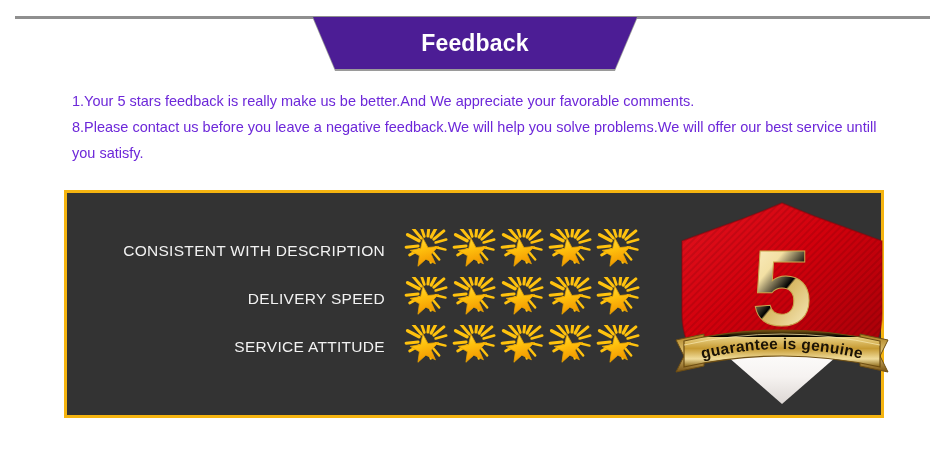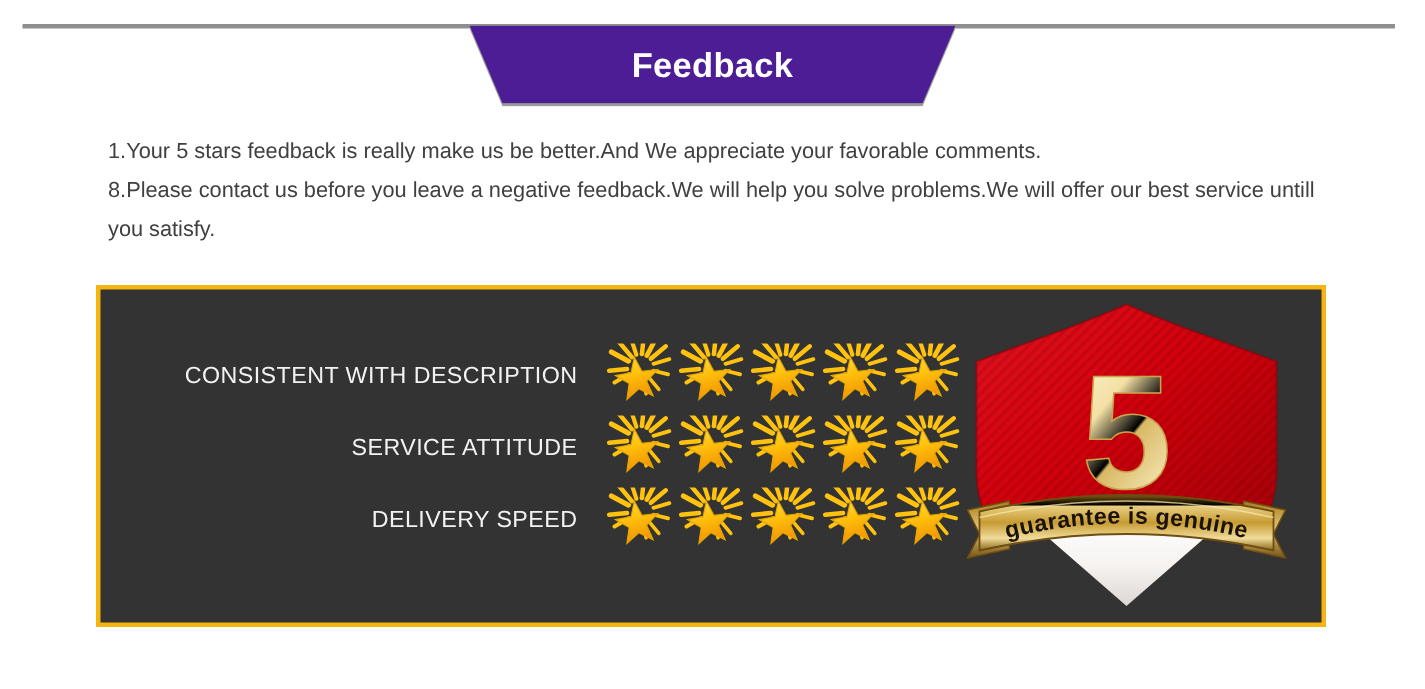--- a/index.html
+++ b/index.html
@@ -63,41 +63,42 @@
     font-weight: bold;
     letter-spacing: .2px;
   }
 
   
   .notes {
     position: absolute;
     left: 72px;
     top: 88px;
     width: 820px;
-    color: #404040;
+    color: #6d28d9;
     font-size: 14.5px;
     line-height: 26px;
   }
   .note-line { white-space: normal; }
 
   
   .panel {
     position: absolute;
     left: 64px;
     top: 190px;
     width: 820px;
     height: 228px;
     background: #333333;
     border: 3px solid #f5b410;
     box-sizing: border-box;
   }
   .panel-inner {
     position: relative;
     width: 100%;
     height: 100%;
+    padding-left: 31px;
   }
 
   
   .rating-rows {
     position: absolute;
     left: 18px;
     top: 34px;
     width: 560px;
   }
   .rating-row {
@@ -277,20 +278,146 @@
                   <line x1="32.73" y1="18.18" x2="42.44" y2="20.60" stroke="#ffc20e" stroke-width="2.5" stroke-linecap="round"></line>
                   <line x1="29.79" y1="22.89" x2="36.21" y2="30.55" stroke="#ffc20e" stroke-width="2.4" stroke-linecap="round"></line>
                   <line x1="25.87" y1="24.80" x2="27.74" y2="33.61" stroke="#ffc20e" stroke-width="2.3" stroke-linecap="round"></line>
                 </g>
                 <polygon points="19.91,9.15 24.91,18.53 35.48,17.42 28.11,25.08 32.42,34.79 22.86,30.14 14.96,37.24 16.43,26.72 7.23,21.40 17.69,19.54" fill="url(#starGrad4)" stroke="#e8a400" stroke-width="0.8"></polygon>
               </svg></span>
         </div>
       </div>
 
       <div class="rating-row">
+        <div class="rating-label">DELIVERY SPEED</div>
+        <div class="stars">
+          <span class="star-slot"><svg width="48" height="44" viewBox="0 0 48 44">
+                <defs>
+                  <linearGradient id="starGrad10" x1="0" y1="0" x2="0.3" y2="1">
+                    <stop offset="0%" stop-color="#ffe14f"></stop>
+                    <stop offset="45%" stop-color="#ffc20e"></stop>
+                    <stop offset="100%" stop-color="#f39800"></stop>
+                  </linearGradient>
+                </defs>
+                <g>
+                  <line x1="16.05" y1="11.77" x2="4.58" y2="5.67" stroke="#ffc20e" stroke-width="3.4" stroke-linecap="round"></line>
+                  <line x1="18.21" y1="9.11" x2="8.57" y2="-2.39" stroke="#ffc20e" stroke-width="3" stroke-linecap="round"></line>
+                  <line x1="21.22" y1="7.44" x2="17.20" y2="-4.92" stroke="#ffc20e" stroke-width="2.8" stroke-linecap="round"></line>
+                  <line x1="24.94" y1="7.05" x2="26.40" y2="-6.87" stroke="#ffc20e" stroke-width="3" stroke-linecap="round"></line>
+                  <line x1="28.23" y1="8.05" x2="35.27" y2="-5.19" stroke="#ffc20e" stroke-width="3.2" stroke-linecap="round"></line>
+                  <line x1="30.89" y1="10.21" x2="40.85" y2="1.86" stroke="#ffc20e" stroke-width="3" stroke-linecap="round"></line>
+                  <line x1="32.65" y1="13.52" x2="43.23" y2="10.49" stroke="#ffc20e" stroke-width="2.6" stroke-linecap="round"></line>
+                  <line x1="15.05" y1="16.94" x2="3.12" y2="18.20" stroke="#ffc20e" stroke-width="3" stroke-linecap="round"></line>
+                  <line x1="16.21" y1="20.50" x2="6.68" y2="26.00" stroke="#ffc20e" stroke-width="2.8" stroke-linecap="round"></line>
+                  <line x1="32.73" y1="18.18" x2="42.44" y2="20.60" stroke="#ffc20e" stroke-width="2.5" stroke-linecap="round"></line>
+                  <line x1="29.79" y1="22.89" x2="36.21" y2="30.55" stroke="#ffc20e" stroke-width="2.4" stroke-linecap="round"></line>
+                  <line x1="25.87" y1="24.80" x2="27.74" y2="33.61" stroke="#ffc20e" stroke-width="2.3" stroke-linecap="round"></line>
+                </g>
+                <polygon points="19.91,9.15 24.91,18.53 35.48,17.42 28.11,25.08 32.42,34.79 22.86,30.14 14.96,37.24 16.43,26.72 7.23,21.40 17.69,19.54" fill="url(#starGrad10)" stroke="#e8a400" stroke-width="0.8"></polygon>
+              </svg></span>
+          <span class="star-slot"><svg width="48" height="44" viewBox="0 0 48 44">
+                <defs>
+                  <linearGradient id="starGrad11" x1="0" y1="0" x2="0.3" y2="1">
+                    <stop offset="0%" stop-color="#ffe14f"></stop>
+                    <stop offset="45%" stop-color="#ffc20e"></stop>
+                    <stop offset="100%" stop-color="#f39800"></stop>
+                  </linearGradient>
+                </defs>
+                <g>
+                  <line x1="16.05" y1="11.77" x2="4.58" y2="5.67" stroke="#ffc20e" stroke-width="3.4" stroke-linecap="round"></line>
+                  <line x1="18.21" y1="9.11" x2="8.57" y2="-2.39" stroke="#ffc20e" stroke-width="3" stroke-linecap="round"></line>
+                  <line x1="21.22" y1="7.44" x2="17.20" y2="-4.92" stroke="#ffc20e" stroke-width="2.8" stroke-linecap="round"></line>
+                  <line x1="24.94" y1="7.05" x2="26.40" y2="-6.87" stroke="#ffc20e" stroke-width="3" stroke-linecap="round"></line>
+                  <line x1="28.23" y1="8.05" x2="35.27" y2="-5.19" stroke="#ffc20e" stroke-width="3.2" stroke-linecap="round"></line>
+                  <line x1="30.89" y1="10.21" x2="40.85" y2="1.86" stroke="#ffc20e" stroke-width="3" stroke-linecap="round"></line>
+                  <line x1="32.65" y1="13.52" x2="43.23" y2="10.49" stroke="#ffc20e" stroke-width="2.6" stroke-linecap="round"></line>
+                  <line x1="15.05" y1="16.94" x2="3.12" y2="18.20" stroke="#ffc20e" stroke-width="3" stroke-linecap="round"></line>
+                  <line x1="16.21" y1="20.50" x2="6.68" y2="26.00" stroke="#ffc20e" stroke-width="2.8" stroke-linecap="round"></line>
+                  <line x1="32.73" y1="18.18" x2="42.44" y2="20.60" stroke="#ffc20e" stroke-width="2.5" stroke-linecap="round"></line>
+                  <line x1="29.79" y1="22.89" x2="36.21" y2="30.55" stroke="#ffc20e" stroke-width="2.4" stroke-linecap="round"></line>
+                  <line x1="25.87" y1="24.80" x2="27.74" y2="33.61" stroke="#ffc20e" stroke-width="2.3" stroke-linecap="round"></line>
+                </g>
+                <polygon points="19.91,9.15 24.91,18.53 35.48,17.42 28.11,25.08 32.42,34.79 22.86,30.14 14.96,37.24 16.43,26.72 7.23,21.40 17.69,19.54" fill="url(#starGrad11)" stroke="#e8a400" stroke-width="0.8"></polygon>
+              </svg></span>
+          <span class="star-slot"><svg width="48" height="44" viewBox="0 0 48 44">
+                <defs>
+                  <linearGradient id="starGrad12" x1="0" y1="0" x2="0.3" y2="1">
+                    <stop offset="0%" stop-color="#ffe14f"></stop>
+                    <stop offset="45%" stop-color="#ffc20e"></stop>
+                    <stop offset="100%" stop-color="#f39800"></stop>
+                  </linearGradient>
+                </defs>
+                <g>
+                  <line x1="16.05" y1="11.77" x2="4.58" y2="5.67" stroke="#ffc20e" stroke-width="3.4" stroke-linecap="round"></line>
+                  <line x1="18.21" y1="9.11" x2="8.57" y2="-2.39" stroke="#ffc20e" stroke-width="3" stroke-linecap="round"></line>
+                  <line x1="21.22" y1="7.44" x2="17.20" y2="-4.92" stroke="#ffc20e" stroke-width="2.8" stroke-linecap="round"></line>
+                  <line x1="24.94" y1="7.05" x2="26.40" y2="-6.87" stroke="#ffc20e" stroke-width="3" stroke-linecap="round"></line>
+                  <line x1="28.23" y1="8.05" x2="35.27" y2="-5.19" stroke="#ffc20e" stroke-width="3.2" stroke-linecap="round"></line>
+                  <line x1="30.89" y1="10.21" x2="40.85" y2="1.86" stroke="#ffc20e" stroke-width="3" stroke-linecap="round"></line>
+                  <line x1="32.65" y1="13.52" x2="43.23" y2="10.49" stroke="#ffc20e" stroke-width="2.6" stroke-linecap="round"></line>
+                  <line x1="15.05" y1="16.94" x2="3.12" y2="18.20" stroke="#ffc20e" stroke-width="3" stroke-linecap="round"></line>
+                  <line x1="16.21" y1="20.50" x2="6.68" y2="26.00" stroke="#ffc20e" stroke-width="2.8" stroke-linecap="round"></line>
+                  <line x1="32.73" y1="18.18" x2="42.44" y2="20.60" stroke="#ffc20e" stroke-width="2.5" stroke-linecap="round"></line>
+                  <line x1="29.79" y1="22.89" x2="36.21" y2="30.55" stroke="#ffc20e" stroke-width="2.4" stroke-linecap="round"></line>
+                  <line x1="25.87" y1="24.80" x2="27.74" y2="33.61" stroke="#ffc20e" stroke-width="2.3" stroke-linecap="round"></line>
+                </g>
+                <polygon points="19.91,9.15 24.91,18.53 35.48,17.42 28.11,25.08 32.42,34.79 22.86,30.14 14.96,37.24 16.43,26.72 7.23,21.40 17.69,19.54" fill="url(#starGrad12)" stroke="#e8a400" stroke-width="0.8"></polygon>
+              </svg></span>
+          <span class="star-slot"><svg width="48" height="44" viewBox="0 0 48 44">
+                <defs>
+                  <linearGradient id="starGrad13" x1="0" y1="0" x2="0.3" y2="1">
+                    <stop offset="0%" stop-color="#ffe14f"></stop>
+                    <stop offset="45%" stop-color="#ffc20e"></stop>
+                    <stop offset="100%" stop-color="#f39800"></stop>
+                  </linearGradient>
+                </defs>
+                <g>
+                  <line x1="16.05" y1="11.77" x2="4.58" y2="5.67" stroke="#ffc20e" stroke-width="3.4" stroke-linecap="round"></line>
+                  <line x1="18.21" y1="9.11" x2="8.57" y2="-2.39" stroke="#ffc20e" stroke-width="3" stroke-linecap="round"></line>
+                  <line x1="21.22" y1="7.44" x2="17.20" y2="-4.92" stroke="#ffc20e" stroke-width="2.8" stroke-linecap="round"></line>
+                  <line x1="24.94" y1="7.05" x2="26.40" y2="-6.87" stroke="#ffc20e" stroke-width="3" stroke-linecap="round"></line>
+                  <line x1="28.23" y1="8.05" x2="35.27" y2="-5.19" stroke="#ffc20e" stroke-width="3.2" stroke-linecap="round"></line>
+                  <line x1="30.89" y1="10.21" x2="40.85" y2="1.86" stroke="#ffc20e" stroke-width="3" stroke-linecap="round"></line>
+                  <line x1="32.65" y1="13.52" x2="43.23" y2="10.49" stroke="#ffc20e" stroke-width="2.6" stroke-linecap="round"></line>
+                  <line x1="15.05" y1="16.94" x2="3.12" y2="18.20" stroke="#ffc20e" stroke-width="3" stroke-linecap="round"></line>
+                  <line x1="16.21" y1="20.50" x2="6.68" y2="26.00" stroke="#ffc20e" stroke-width="2.8" stroke-linecap="round"></line>
+                  <line x1="32.73" y1="18.18" x2="42.44" y2="20.60" stroke="#ffc20e" stroke-width="2.5" stroke-linecap="round"></line>
+                  <line x1="29.79" y1="22.89" x2="36.21" y2="30.55" stroke="#ffc20e" stroke-width="2.4" stroke-linecap="round"></line>
+                  <line x1="25.87" y1="24.80" x2="27.74" y2="33.61" stroke="#ffc20e" stroke-width="2.3" stroke-linecap="round"></line>
+                </g>
+                <polygon points="19.91,9.15 24.91,18.53 35.48,17.42 28.11,25.08 32.42,34.79 22.86,30.14 14.96,37.24 16.43,26.72 7.23,21.40 17.69,19.54" fill="url(#starGrad13)" stroke="#e8a400" stroke-width="0.8"></polygon>
+              </svg></span>
+          <span class="star-slot"><svg width="48" height="44" viewBox="0 0 48 44">
+                <defs>
+                  <linearGradient id="starGrad14" x1="0" y1="0" x2="0.3" y2="1">
+                    <stop offset="0%" stop-color="#ffe14f"></stop>
+                    <stop offset="45%" stop-color="#ffc20e"></stop>
+                    <stop offset="100%" stop-color="#f39800"></stop>
+                  </linearGradient>
+                </defs>
+                <g>
+                  <line x1="16.05" y1="11.77" x2="4.58" y2="5.67" stroke="#ffc20e" stroke-width="3.4" stroke-linecap="round"></line>
+                  <line x1="18.21" y1="9.11" x2="8.57" y2="-2.39" stroke="#ffc20e" stroke-width="3" stroke-linecap="round"></line>
+                  <line x1="21.22" y1="7.44" x2="17.20" y2="-4.92" stroke="#ffc20e" stroke-width="2.8" stroke-linecap="round"></line>
+                  <line x1="24.94" y1="7.05" x2="26.40" y2="-6.87" stroke="#ffc20e" stroke-width="3" stroke-linecap="round"></line>
+                  <line x1="28.23" y1="8.05" x2="35.27" y2="-5.19" stroke="#ffc20e" stroke-width="3.2" stroke-linecap="round"></line>
+                  <line x1="30.89" y1="10.21" x2="40.85" y2="1.86" stroke="#ffc20e" stroke-width="3" stroke-linecap="round"></line>
+                  <line x1="32.65" y1="13.52" x2="43.23" y2="10.49" stroke="#ffc20e" stroke-width="2.6" stroke-linecap="round"></line>
+                  <line x1="15.05" y1="16.94" x2="3.12" y2="18.20" stroke="#ffc20e" stroke-width="3" stroke-linecap="round"></line>
+                  <line x1="16.21" y1="20.50" x2="6.68" y2="26.00" stroke="#ffc20e" stroke-width="2.8" stroke-linecap="round"></line>
+                  <line x1="32.73" y1="18.18" x2="42.44" y2="20.60" stroke="#ffc20e" stroke-width="2.5" stroke-linecap="round"></line>
+                  <line x1="29.79" y1="22.89" x2="36.21" y2="30.55" stroke="#ffc20e" stroke-width="2.4" stroke-linecap="round"></line>
+                  <line x1="25.87" y1="24.80" x2="27.74" y2="33.61" stroke="#ffc20e" stroke-width="2.3" stroke-linecap="round"></line>
+                </g>
+                <polygon points="19.91,9.15 24.91,18.53 35.48,17.42 28.11,25.08 32.42,34.79 22.86,30.14 14.96,37.24 16.43,26.72 7.23,21.40 17.69,19.54" fill="url(#starGrad14)" stroke="#e8a400" stroke-width="0.8"></polygon>
+              </svg></span>
+        </div>
+      </div>
+
+      <div class="rating-row">
         <div class="rating-label">SERVICE ATTITUDE</div>
         <div class="stars">
           <span class="star-slot"><svg width="48" height="44" viewBox="0 0 48 44">
                 <defs>
                   <linearGradient id="starGrad5" x1="0" y1="0" x2="0.3" y2="1">
                     <stop offset="0%" stop-color="#ffe14f"></stop>
                     <stop offset="45%" stop-color="#ffc20e"></stop>
                     <stop offset="100%" stop-color="#f39800"></stop>
                   </linearGradient>
                 </defs>
@@ -398,146 +525,20 @@
                   <line x1="28.23" y1="8.05" x2="35.27" y2="-5.19" stroke="#ffc20e" stroke-width="3.2" stroke-linecap="round"></line>
                   <line x1="30.89" y1="10.21" x2="40.85" y2="1.86" stroke="#ffc20e" stroke-width="3" stroke-linecap="round"></line>
                   <line x1="32.65" y1="13.52" x2="43.23" y2="10.49" stroke="#ffc20e" stroke-width="2.6" stroke-linecap="round"></line>
                   <line x1="15.05" y1="16.94" x2="3.12" y2="18.20" stroke="#ffc20e" stroke-width="3" stroke-linecap="round"></line>
                   <line x1="16.21" y1="20.50" x2="6.68" y2="26.00" stroke="#ffc20e" stroke-width="2.8" stroke-linecap="round"></line>
                   <line x1="32.73" y1="18.18" x2="42.44" y2="20.60" stroke="#ffc20e" stroke-width="2.5" stroke-linecap="round"></line>
                   <line x1="29.79" y1="22.89" x2="36.21" y2="30.55" stroke="#ffc20e" stroke-width="2.4" stroke-linecap="round"></line>
                   <line x1="25.87" y1="24.80" x2="27.74" y2="33.61" stroke="#ffc20e" stroke-width="2.3" stroke-linecap="round"></line>
                 </g>
                 <polygon points="19.91,9.15 24.91,18.53 35.48,17.42 28.11,25.08 32.42,34.79 22.86,30.14 14.96,37.24 16.43,26.72 7.23,21.40 17.69,19.54" fill="url(#starGrad9)" stroke="#e8a400" stroke-width="0.8"></polygon>
-              </svg></span>
-        </div>
-      </div>
-
-      <div class="rating-row">
-        <div class="rating-label">DELIVERY SPEED</div>
-        <div class="stars">
-          <span class="star-slot"><svg width="48" height="44" viewBox="0 0 48 44">
-                <defs>
-                  <linearGradient id="starGrad10" x1="0" y1="0" x2="0.3" y2="1">
-                    <stop offset="0%" stop-color="#ffe14f"></stop>
-                    <stop offset="45%" stop-color="#ffc20e"></stop>
-                    <stop offset="100%" stop-color="#f39800"></stop>
-                  </linearGradient>
-                </defs>
-                <g>
-                  <line x1="16.05" y1="11.77" x2="4.58" y2="5.67" stroke="#ffc20e" stroke-width="3.4" stroke-linecap="round"></line>
-                  <line x1="18.21" y1="9.11" x2="8.57" y2="-2.39" stroke="#ffc20e" stroke-width="3" stroke-linecap="round"></line>
-                  <line x1="21.22" y1="7.44" x2="17.20" y2="-4.92" stroke="#ffc20e" stroke-width="2.8" stroke-linecap="round"></line>
-                  <line x1="24.94" y1="7.05" x2="26.40" y2="-6.87" stroke="#ffc20e" stroke-width="3" stroke-linecap="round"></line>
-                  <line x1="28.23" y1="8.05" x2="35.27" y2="-5.19" stroke="#ffc20e" stroke-width="3.2" stroke-linecap="round"></line>
-                  <line x1="30.89" y1="10.21" x2="40.85" y2="1.86" stroke="#ffc20e" stroke-width="3" stroke-linecap="round"></line>
-                  <line x1="32.65" y1="13.52" x2="43.23" y2="10.49" stroke="#ffc20e" stroke-width="2.6" stroke-linecap="round"></line>
-                  <line x1="15.05" y1="16.94" x2="3.12" y2="18.20" stroke="#ffc20e" stroke-width="3" stroke-linecap="round"></line>
-                  <line x1="16.21" y1="20.50" x2="6.68" y2="26.00" stroke="#ffc20e" stroke-width="2.8" stroke-linecap="round"></line>
-                  <line x1="32.73" y1="18.18" x2="42.44" y2="20.60" stroke="#ffc20e" stroke-width="2.5" stroke-linecap="round"></line>
-                  <line x1="29.79" y1="22.89" x2="36.21" y2="30.55" stroke="#ffc20e" stroke-width="2.4" stroke-linecap="round"></line>
-                  <line x1="25.87" y1="24.80" x2="27.74" y2="33.61" stroke="#ffc20e" stroke-width="2.3" stroke-linecap="round"></line>
-                </g>
-                <polygon points="19.91,9.15 24.91,18.53 35.48,17.42 28.11,25.08 32.42,34.79 22.86,30.14 14.96,37.24 16.43,26.72 7.23,21.40 17.69,19.54" fill="url(#starGrad10)" stroke="#e8a400" stroke-width="0.8"></polygon>
-              </svg></span>
-          <span class="star-slot"><svg width="48" height="44" viewBox="0 0 48 44">
-                <defs>
-                  <linearGradient id="starGrad11" x1="0" y1="0" x2="0.3" y2="1">
-                    <stop offset="0%" stop-color="#ffe14f"></stop>
-                    <stop offset="45%" stop-color="#ffc20e"></stop>
-                    <stop offset="100%" stop-color="#f39800"></stop>
-                  </linearGradient>
-                </defs>
-                <g>
-                  <line x1="16.05" y1="11.77" x2="4.58" y2="5.67" stroke="#ffc20e" stroke-width="3.4" stroke-linecap="round"></line>
-                  <line x1="18.21" y1="9.11" x2="8.57" y2="-2.39" stroke="#ffc20e" stroke-width="3" stroke-linecap="round"></line>
-                  <line x1="21.22" y1="7.44" x2="17.20" y2="-4.92" stroke="#ffc20e" stroke-width="2.8" stroke-linecap="round"></line>
-                  <line x1="24.94" y1="7.05" x2="26.40" y2="-6.87" stroke="#ffc20e" stroke-width="3" stroke-linecap="round"></line>
-                  <line x1="28.23" y1="8.05" x2="35.27" y2="-5.19" stroke="#ffc20e" stroke-width="3.2" stroke-linecap="round"></line>
-                  <line x1="30.89" y1="10.21" x2="40.85" y2="1.86" stroke="#ffc20e" stroke-width="3" stroke-linecap="round"></line>
-                  <line x1="32.65" y1="13.52" x2="43.23" y2="10.49" stroke="#ffc20e" stroke-width="2.6" stroke-linecap="round"></line>
-                  <line x1="15.05" y1="16.94" x2="3.12" y2="18.20" stroke="#ffc20e" stroke-width="3" stroke-linecap="round"></line>
-                  <line x1="16.21" y1="20.50" x2="6.68" y2="26.00" stroke="#ffc20e" stroke-width="2.8" stroke-linecap="round"></line>
-                  <line x1="32.73" y1="18.18" x2="42.44" y2="20.60" stroke="#ffc20e" stroke-width="2.5" stroke-linecap="round"></line>
-                  <line x1="29.79" y1="22.89" x2="36.21" y2="30.55" stroke="#ffc20e" stroke-width="2.4" stroke-linecap="round"></line>
-                  <line x1="25.87" y1="24.80" x2="27.74" y2="33.61" stroke="#ffc20e" stroke-width="2.3" stroke-linecap="round"></line>
-                </g>
-                <polygon points="19.91,9.15 24.91,18.53 35.48,17.42 28.11,25.08 32.42,34.79 22.86,30.14 14.96,37.24 16.43,26.72 7.23,21.40 17.69,19.54" fill="url(#starGrad11)" stroke="#e8a400" stroke-width="0.8"></polygon>
-              </svg></span>
-          <span class="star-slot"><svg width="48" height="44" viewBox="0 0 48 44">
-                <defs>
-                  <linearGradient id="starGrad12" x1="0" y1="0" x2="0.3" y2="1">
-                    <stop offset="0%" stop-color="#ffe14f"></stop>
-                    <stop offset="45%" stop-color="#ffc20e"></stop>
-                    <stop offset="100%" stop-color="#f39800"></stop>
-                  </linearGradient>
-                </defs>
-                <g>
-                  <line x1="16.05" y1="11.77" x2="4.58" y2="5.67" stroke="#ffc20e" stroke-width="3.4" stroke-linecap="round"></line>
-                  <line x1="18.21" y1="9.11" x2="8.57" y2="-2.39" stroke="#ffc20e" stroke-width="3" stroke-linecap="round"></line>
-                  <line x1="21.22" y1="7.44" x2="17.20" y2="-4.92" stroke="#ffc20e" stroke-width="2.8" stroke-linecap="round"></line>
-                  <line x1="24.94" y1="7.05" x2="26.40" y2="-6.87" stroke="#ffc20e" stroke-width="3" stroke-linecap="round"></line>
-                  <line x1="28.23" y1="8.05" x2="35.27" y2="-5.19" stroke="#ffc20e" stroke-width="3.2" stroke-linecap="round"></line>
-                  <line x1="30.89" y1="10.21" x2="40.85" y2="1.86" stroke="#ffc20e" stroke-width="3" stroke-linecap="round"></line>
-                  <line x1="32.65" y1="13.52" x2="43.23" y2="10.49" stroke="#ffc20e" stroke-width="2.6" stroke-linecap="round"></line>
-                  <line x1="15.05" y1="16.94" x2="3.12" y2="18.20" stroke="#ffc20e" stroke-width="3" stroke-linecap="round"></line>
-                  <line x1="16.21" y1="20.50" x2="6.68" y2="26.00" stroke="#ffc20e" stroke-width="2.8" stroke-linecap="round"></line>
-                  <line x1="32.73" y1="18.18" x2="42.44" y2="20.60" stroke="#ffc20e" stroke-width="2.5" stroke-linecap="round"></line>
-                  <line x1="29.79" y1="22.89" x2="36.21" y2="30.55" stroke="#ffc20e" stroke-width="2.4" stroke-linecap="round"></line>
-                  <line x1="25.87" y1="24.80" x2="27.74" y2="33.61" stroke="#ffc20e" stroke-width="2.3" stroke-linecap="round"></line>
-                </g>
-                <polygon points="19.91,9.15 24.91,18.53 35.48,17.42 28.11,25.08 32.42,34.79 22.86,30.14 14.96,37.24 16.43,26.72 7.23,21.40 17.69,19.54" fill="url(#starGrad12)" stroke="#e8a400" stroke-width="0.8"></polygon>
-              </svg></span>
-          <span class="star-slot"><svg width="48" height="44" viewBox="0 0 48 44">
-                <defs>
-                  <linearGradient id="starGrad13" x1="0" y1="0" x2="0.3" y2="1">
-                    <stop offset="0%" stop-color="#ffe14f"></stop>
-                    <stop offset="45%" stop-color="#ffc20e"></stop>
-                    <stop offset="100%" stop-color="#f39800"></stop>
-                  </linearGradient>
-                </defs>
-                <g>
-                  <line x1="16.05" y1="11.77" x2="4.58" y2="5.67" stroke="#ffc20e" stroke-width="3.4" stroke-linecap="round"></line>
-                  <line x1="18.21" y1="9.11" x2="8.57" y2="-2.39" stroke="#ffc20e" stroke-width="3" stroke-linecap="round"></line>
-                  <line x1="21.22" y1="7.44" x2="17.20" y2="-4.92" stroke="#ffc20e" stroke-width="2.8" stroke-linecap="round"></line>
-                  <line x1="24.94" y1="7.05" x2="26.40" y2="-6.87" stroke="#ffc20e" stroke-width="3" stroke-linecap="round"></line>
-                  <line x1="28.23" y1="8.05" x2="35.27" y2="-5.19" stroke="#ffc20e" stroke-width="3.2" stroke-linecap="round"></line>
-                  <line x1="30.89" y1="10.21" x2="40.85" y2="1.86" stroke="#ffc20e" stroke-width="3" stroke-linecap="round"></line>
-                  <line x1="32.65" y1="13.52" x2="43.23" y2="10.49" stroke="#ffc20e" stroke-width="2.6" stroke-linecap="round"></line>
-                  <line x1="15.05" y1="16.94" x2="3.12" y2="18.20" stroke="#ffc20e" stroke-width="3" stroke-linecap="round"></line>
-                  <line x1="16.21" y1="20.50" x2="6.68" y2="26.00" stroke="#ffc20e" stroke-width="2.8" stroke-linecap="round"></line>
-                  <line x1="32.73" y1="18.18" x2="42.44" y2="20.60" stroke="#ffc20e" stroke-width="2.5" stroke-linecap="round"></line>
-                  <line x1="29.79" y1="22.89" x2="36.21" y2="30.55" stroke="#ffc20e" stroke-width="2.4" stroke-linecap="round"></line>
-                  <line x1="25.87" y1="24.80" x2="27.74" y2="33.61" stroke="#ffc20e" stroke-width="2.3" stroke-linecap="round"></line>
-                </g>
-                <polygon points="19.91,9.15 24.91,18.53 35.48,17.42 28.11,25.08 32.42,34.79 22.86,30.14 14.96,37.24 16.43,26.72 7.23,21.40 17.69,19.54" fill="url(#starGrad13)" stroke="#e8a400" stroke-width="0.8"></polygon>
-              </svg></span>
-          <span class="star-slot"><svg width="48" height="44" viewBox="0 0 48 44">
-                <defs>
-                  <linearGradient id="starGrad14" x1="0" y1="0" x2="0.3" y2="1">
-                    <stop offset="0%" stop-color="#ffe14f"></stop>
-                    <stop offset="45%" stop-color="#ffc20e"></stop>
-                    <stop offset="100%" stop-color="#f39800"></stop>
-                  </linearGradient>
-                </defs>
-                <g>
-                  <line x1="16.05" y1="11.77" x2="4.58" y2="5.67" stroke="#ffc20e" stroke-width="3.4" stroke-linecap="round"></line>
-                  <line x1="18.21" y1="9.11" x2="8.57" y2="-2.39" stroke="#ffc20e" stroke-width="3" stroke-linecap="round"></line>
-                  <line x1="21.22" y1="7.44" x2="17.20" y2="-4.92" stroke="#ffc20e" stroke-width="2.8" stroke-linecap="round"></line>
-                  <line x1="24.94" y1="7.05" x2="26.40" y2="-6.87" stroke="#ffc20e" stroke-width="3" stroke-linecap="round"></line>
-                  <line x1="28.23" y1="8.05" x2="35.27" y2="-5.19" stroke="#ffc20e" stroke-width="3.2" stroke-linecap="round"></line>
-                  <line x1="30.89" y1="10.21" x2="40.85" y2="1.86" stroke="#ffc20e" stroke-width="3" stroke-linecap="round"></line>
-                  <line x1="32.65" y1="13.52" x2="43.23" y2="10.49" stroke="#ffc20e" stroke-width="2.6" stroke-linecap="round"></line>
-                  <line x1="15.05" y1="16.94" x2="3.12" y2="18.20" stroke="#ffc20e" stroke-width="3" stroke-linecap="round"></line>
-                  <line x1="16.21" y1="20.50" x2="6.68" y2="26.00" stroke="#ffc20e" stroke-width="2.8" stroke-linecap="round"></line>
-                  <line x1="32.73" y1="18.18" x2="42.44" y2="20.60" stroke="#ffc20e" stroke-width="2.5" stroke-linecap="round"></line>
-                  <line x1="29.79" y1="22.89" x2="36.21" y2="30.55" stroke="#ffc20e" stroke-width="2.4" stroke-linecap="round"></line>
-                  <line x1="25.87" y1="24.80" x2="27.74" y2="33.61" stroke="#ffc20e" stroke-width="2.3" stroke-linecap="round"></line>
-                </g>
-                <polygon points="19.91,9.15 24.91,18.53 35.48,17.42 28.11,25.08 32.42,34.79 22.86,30.14 14.96,37.24 16.43,26.72 7.23,21.40 17.69,19.54" fill="url(#starGrad14)" stroke="#e8a400" stroke-width="0.8"></polygon>
               </svg></span>
         </div>
       </div>
 
     </div>
 
     <div class="shield-wrap">
       <svg class="shield-svg" width="216" height="205" viewBox="0 0 216 205" xmlns="http://www.w3.org/2000/svg">
         <defs>
           <linearGradient id="shieldGrad" x1="0" y1="0" x2="1" y2="1">

